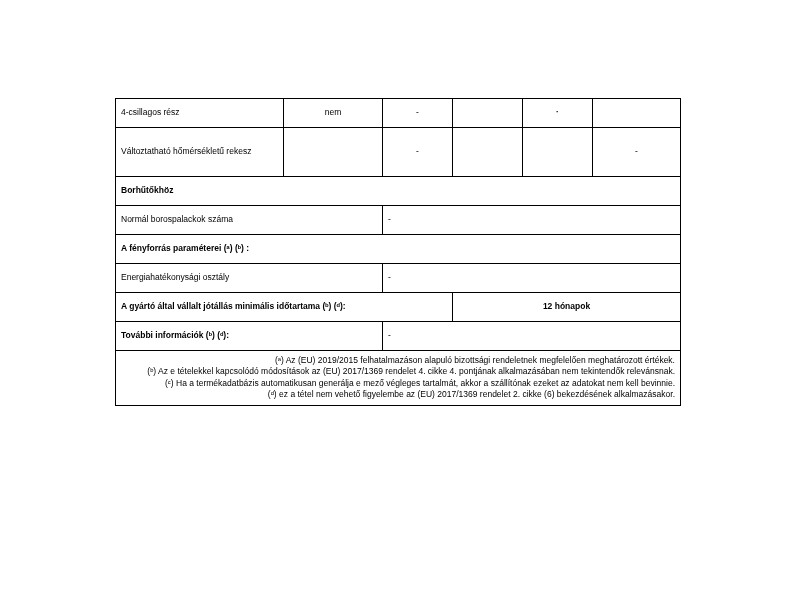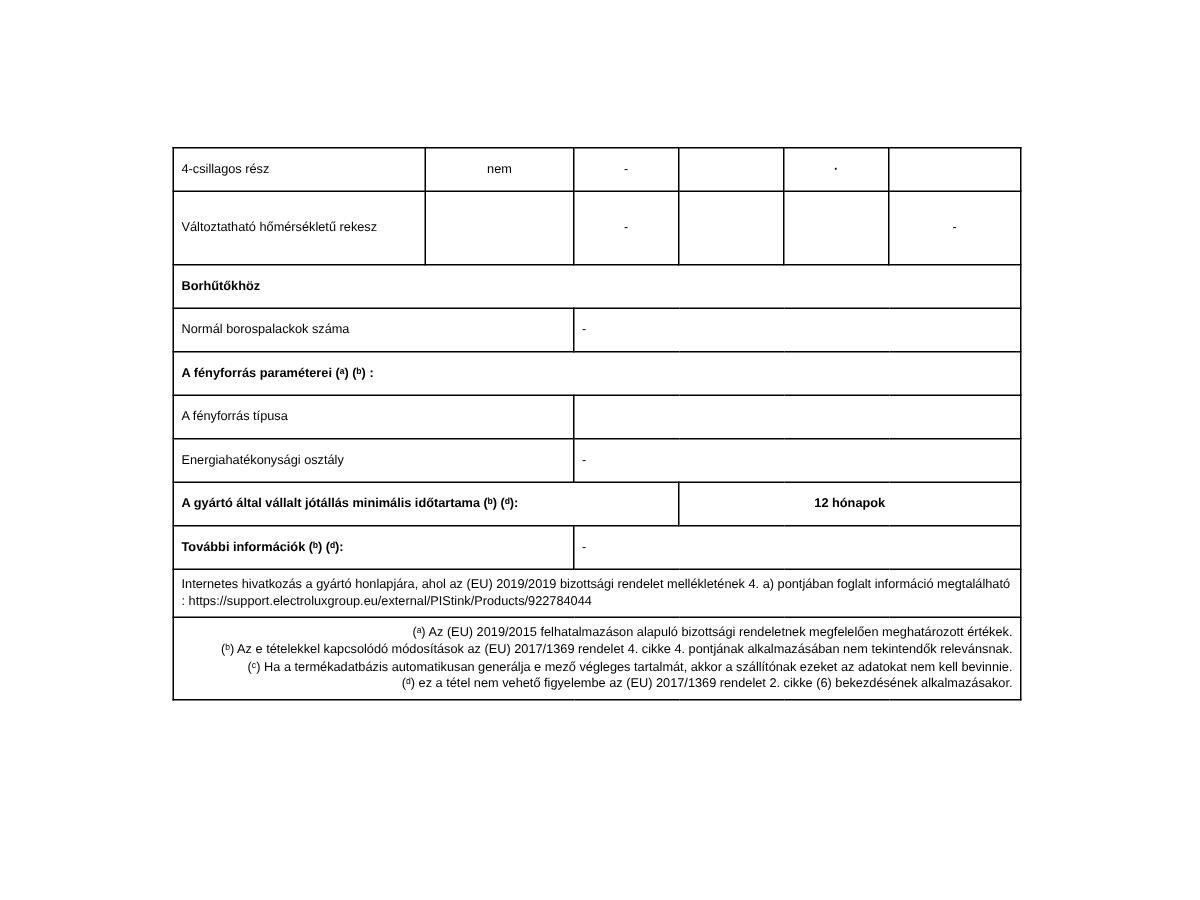--- a/index.html
+++ b/index.html
@@ -116,37 +116,30 @@
         <td colspan="6">Borhűtőkhöz</td>
       </tr>
       <tr class="row-med">
         <td colspan="2">Normál borospalackok száma</td>
         <td colspan="4">-</td>
       </tr>
       <tr class="sec-head row-med">
         <td colspan="6">A fényforrás paraméterei (ᵃ) (ᵇ) :</td>
       </tr>
       <tr class="row-med">
-        <td colspan="2">A fényforrás típusa</td>
-        <td colspan="4"></td>
-      </tr>
-      <tr class="row-med">
         <td colspan="2">Energiahatékonysági osztály</td>
         <td colspan="4">-</td>
       </tr>
       <tr class="guarantee row-med">
         <td colspan="3">A gyártó által vállalt jótállás minimális időtartama (ᵇ) (ᵈ):</td>
         <td class="val" colspan="3">12 hónapok</td>
       </tr>
       <tr class="tovabbi row-med">
         <td colspan="2">További információk (ᵇ) (ᵈ):</td>
         <td class="val" colspan="4">-</td>
-      </tr>
-      <tr class="note-row">
-        <td colspan="6">Internetes hivatkozás a gyártó honlapjára, ahol az (EU) 2019/2019 bizottsági rendelet mellékletének 4. a) pontjában foglalt információ megtalálható : https://support.electroluxgroup.eu/external/PIStink/Products/922784044</td>
       </tr>
       <tr class="foot-row">
         <td colspan="6">
           <div>(ᵃ) Az (EU) 2019/2015 felhatalmazáson alapuló bizottsági rendeletnek megfelelően meghatározott értékek.</div>
           <div>(ᵇ) Az e tételekkel kapcsolódó módosítások az (EU) 2017/1369 rendelet 4. cikke 4. pontjának alkalmazásában nem tekintendők relevánsnak.</div>
           <div>(ᶜ) Ha a termékadatbázis automatikusan generálja e mező végleges tartalmát, akkor a szállítónak ezeket az adatokat nem kell bevinnie.</div>
           <div>(ᵈ) ez a tétel nem vehető figyelembe az (EU) 2017/1369 rendelet 2. cikke (6) bekezdésének alkalmazásakor.</div>
         </td>
       </tr>
     </tbody>

